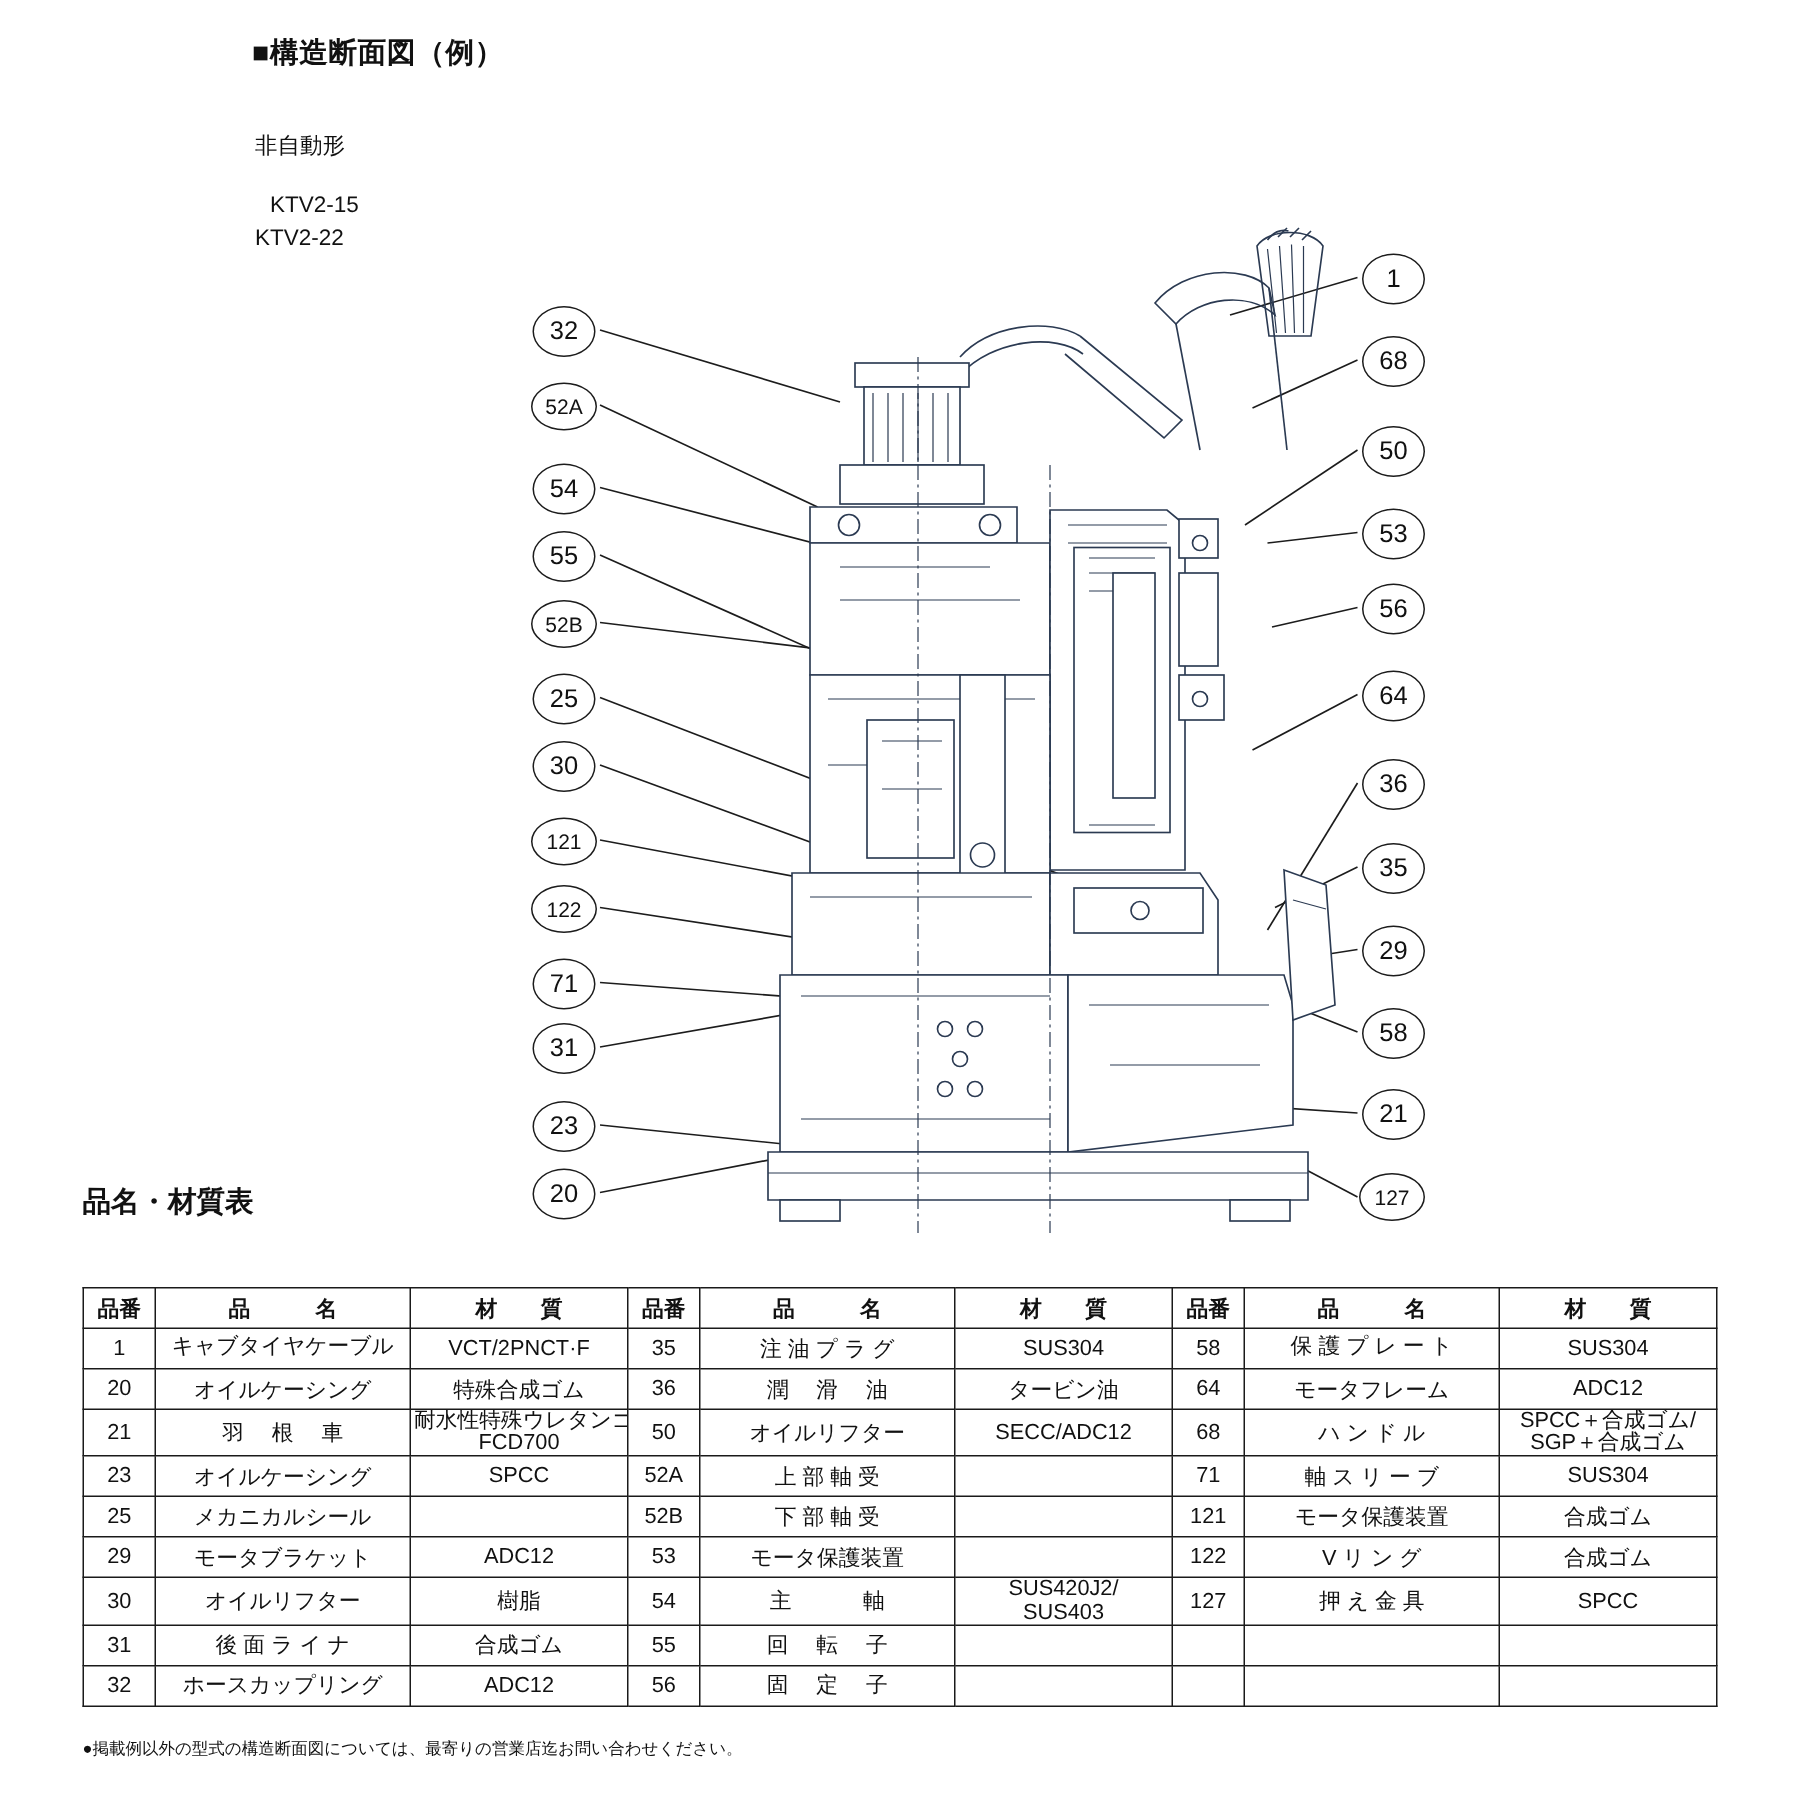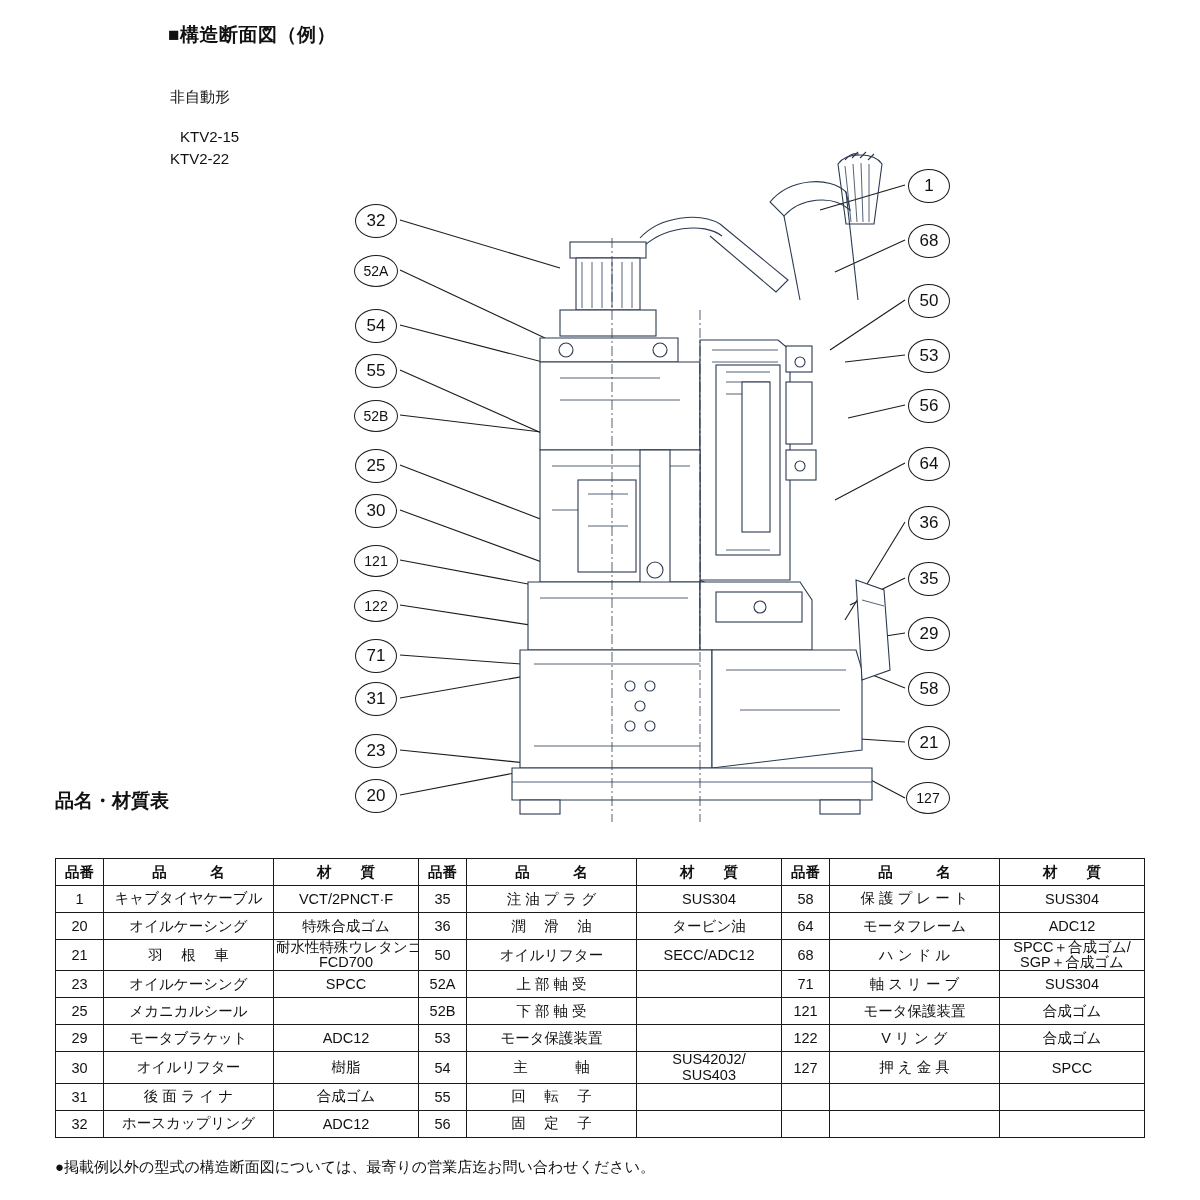--- a/index.html
+++ b/index.html
@@ -59,21 +59,21 @@
     overflow:hidden;
     white-space:nowrap;
   }
   table.parts thead th{font-weight:bold;}
   col.num{width:48px;}
   col.nm{width:170px;}
   col.mt{width:145px;}
   td.small{font-size:10.5px;line-height:1.05;}
   td.small2{font-size:11.5px;line-height:1.1;}
   .note{
-    position:absolute;left:55px;top:1158px;font-size:15px;
+    position:absolute;left:55px;top:1158px;font-size:11px;
   }
   .lead{stroke:#1c1c1c;stroke-width:1.1;fill:none;}
   .body-line{stroke:#2b3a52;stroke-width:1.1;fill:none;}
   .body-thin{stroke:#2b3a52;stroke-width:.8;fill:none;}
   .body-fill{fill:#ffffff;stroke:#2b3a52;stroke-width:1.1;}
   .dash{stroke:#2b3a52;stroke-width:.8;fill:none;stroke-dasharray:10 3 2 3;}
 </style>
 </head>
 <body>
 

